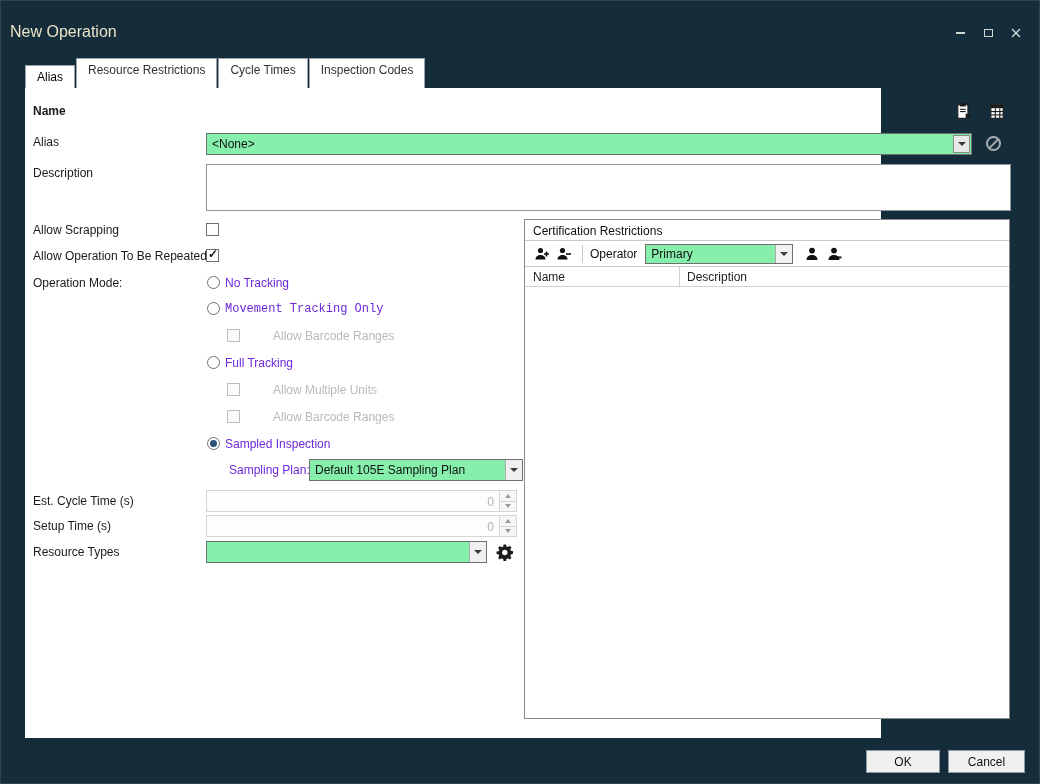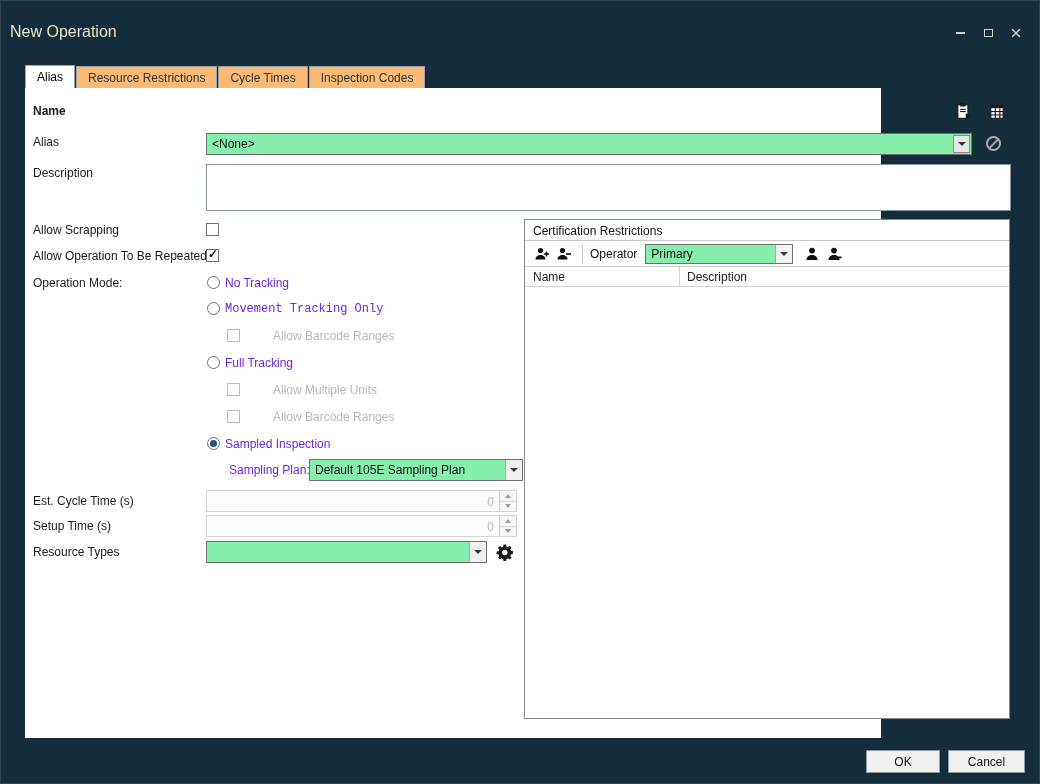--- a/index.html
+++ b/index.html
@@ -9,21 +9,21 @@
   
   .titlebar { position:absolute; top:0; left:0; right:0; height:56px; }
   .title { position:absolute; left:9px; top:22px; font-size:16px; color:#e9e3c9; }
   .win-controls { position:absolute; right:14px; top:24px; display:flex; gap:10px; }
   .win-btn { width:18px; height:16px; display:flex; align-items:center; justify-content:center; cursor:default; }
   .glyph-min { width:9px; height:2px; background:#cfd6d2; }
   .glyph-max { width:9px; height:8px; border:1px solid #cfd6d2; }
 
   
   .tabstrip { position:absolute; top:64px; left:24px; height:23px; display:flex; align-items:flex-end; }
-  .tab { height:22px; padding:4px 11px 0 11px; font-size:12px; background:#fdba74; border:1px solid #9aa3aa; border-bottom:none; color:#333; margin-right:1px; white-space:nowrap; }
+  .tab { height:30px; padding:4px 11px 0 11px; font-size:12px; background:#ffffff; border:1px solid #9aa3aa; border-bottom:none; color:#333; margin-right:1px; white-space:nowrap; }
   .tab.active { background:#fff; height:23px; color:#000; position:relative; z-index:2; }
 
   
   .panel { position:absolute; top:87px; left:24px; width:856px; height:650px; background:#fff; }
 
   .lbl { position:absolute; left:8px; font-size:12px; color:#1a1a1a; white-space:nowrap; }
   .optlabel { position:absolute; font-size:12px; color:#6d28d9; white-space:nowrap; }
   .optlabel.disabled { color:#b9b9b9;margin-left:27px; }
 
   .txtinput { position:absolute; border:1px solid #5f6f7c; background:#fff; font-family:inherit; font-size:12px; padding:0 5px; }

